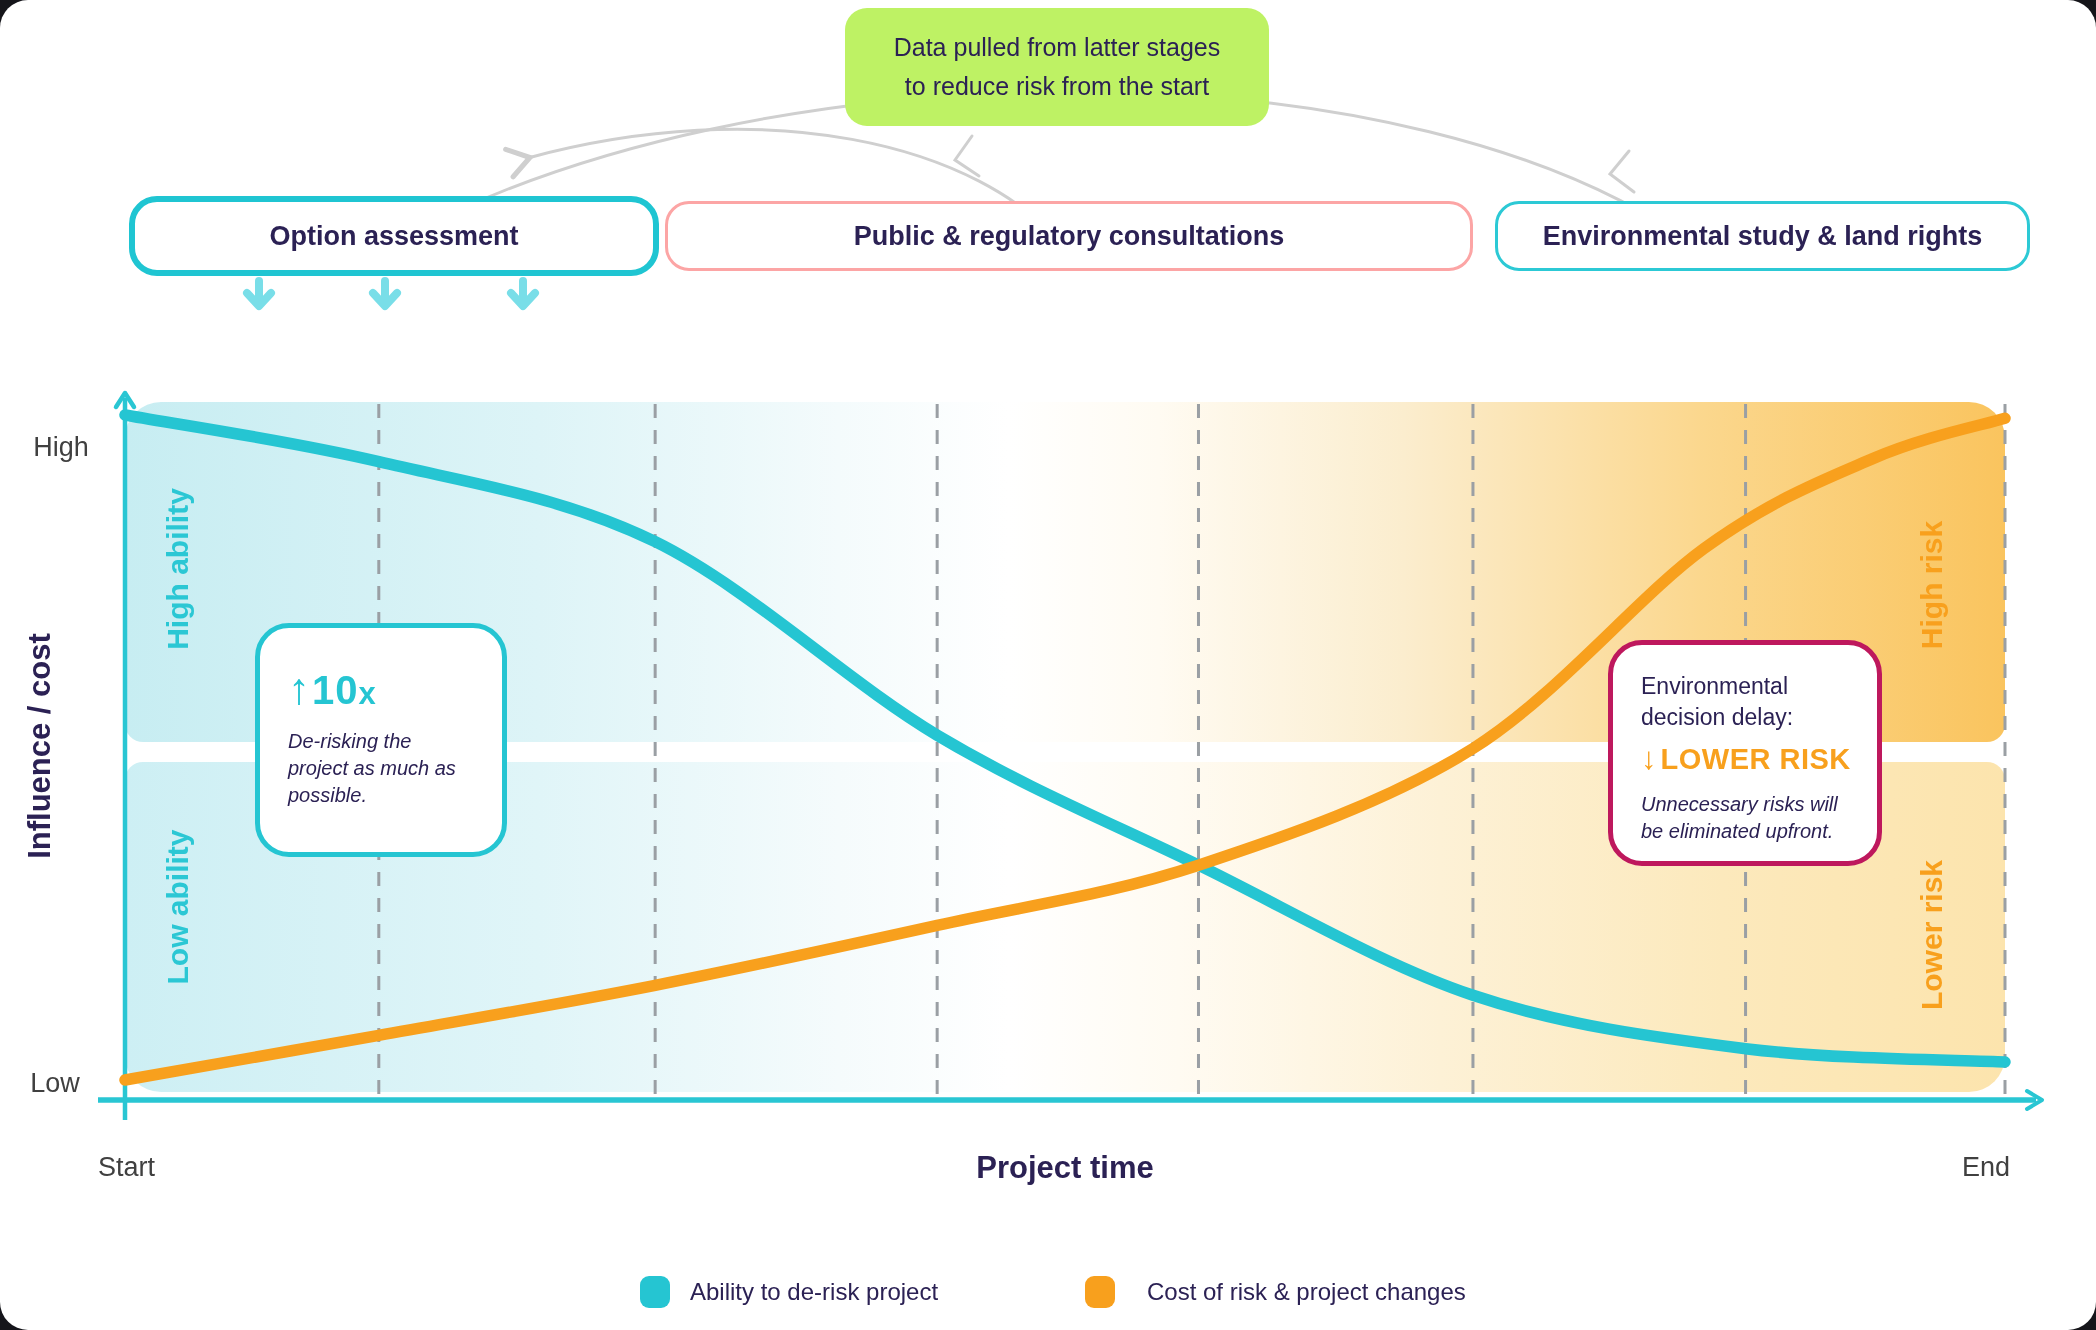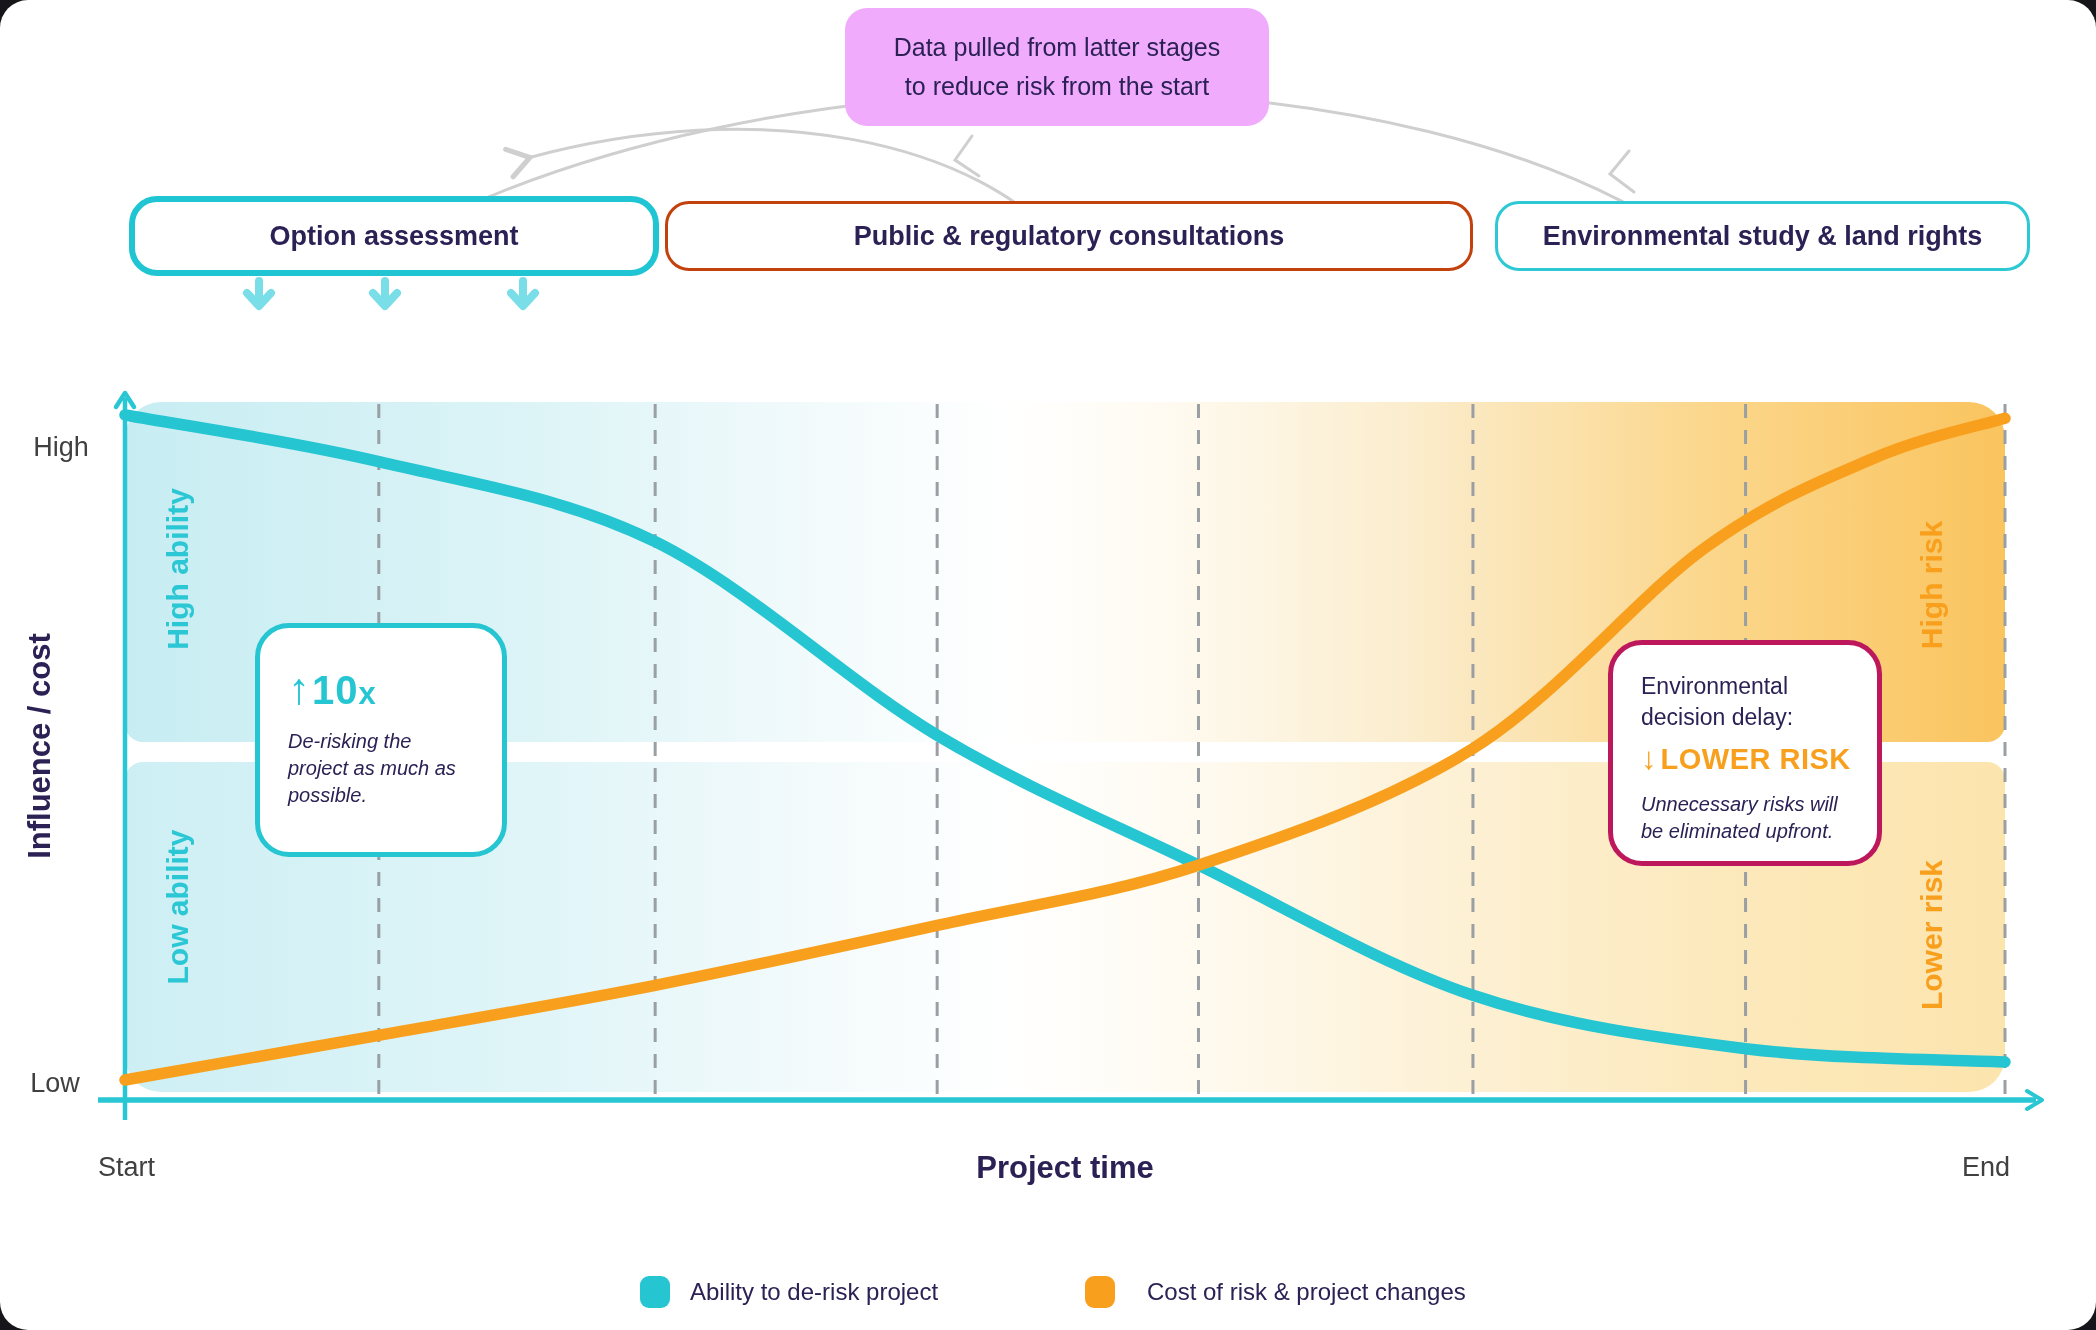--- a/index.html
+++ b/index.html
@@ -5,32 +5,32 @@
   html,body{margin:0;padding:0;background:#15151a;}
   *{box-sizing:border-box;}
   .page{
     position:relative;width:2096px;height:1330px;background:#ffffff;
     border-radius:28px;overflow:hidden;
     font-family:"Liberation Sans", sans-serif;color:#2B2154;
   }
   
   .top-callout{
     position:absolute;left:845px;top:8px;width:424px;height:118px;
-    background:#f0abfc;border-radius:22px;display:flex;flex-direction:column;
+    background:#bef264;border-radius:22px;display:flex;flex-direction:column;
     align-items:center;justify-content:center;z-index:6;
   }
   .top-callout div{font-size:25px;font-weight:500;line-height:39px;color:#2B2154;}
   
   .stage{
     position:absolute;display:flex;align-items:center;justify-content:center;
     background:#fff;z-index:5;
   }
   .stage span{font-size:27px;font-weight:600;color:#2B2154;}
   .stage.s1{left:129px;top:196px;width:530px;height:80px;border:6px solid #1FC5D2;border-radius:28px;}
-  .stage.s2{left:665px;top:201px;width:808px;height:70px;border:3px solid #c2410c;border-radius:24px;}
+  .stage.s2{left:665px;top:201px;width:808px;height:70px;border:3px solid #fca5a5;border-radius:24px;}
   .stage.s3{left:1495px;top:201px;width:535px;height:70px;border:3px solid #2CC9D5;border-radius:24px;}
   
   .band{position:absolute;left:125px;width:1880px;z-index:1;}
   .band.top{
     top:402px;height:340px;border-radius:36px 36px 18px 18px;
     background:linear-gradient(90deg,#C7EDF2 0%,#DDF4F7 22%,#F4FBFC 38%,#FFFFFF 47%,#FFFBF2 55%,#FBEDCE 68%,#FBD78D 84%,#FAC45E 100%);
   }
   .band.bottom{
     top:762px;height:330px;border-radius:18px 18px 36px 36px;
     background:linear-gradient(90deg,#CDEFF4 0%,#E0F5F8 22%,#F5FBFC 38%,#FFFFFF 47%,#FFFBF2 56%,#FDF1D6 70%,#FCE9BC 85%,#FCE4AD 100%);

